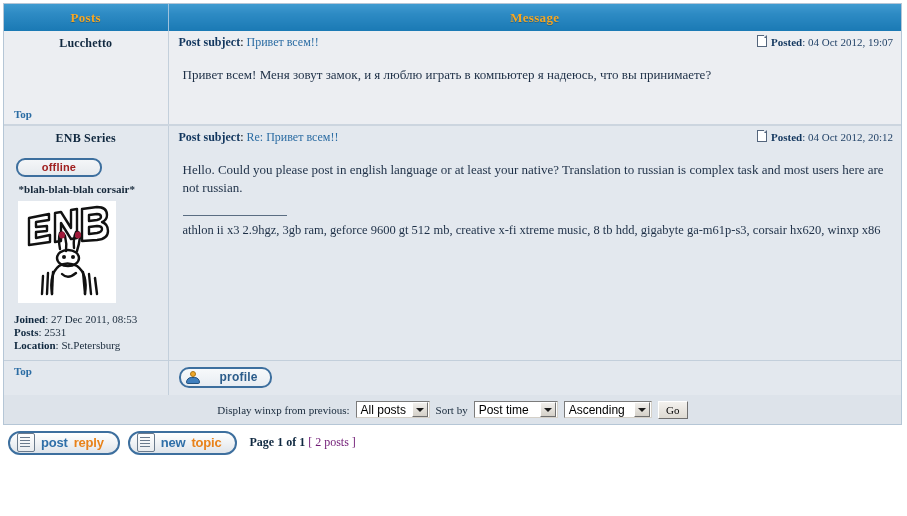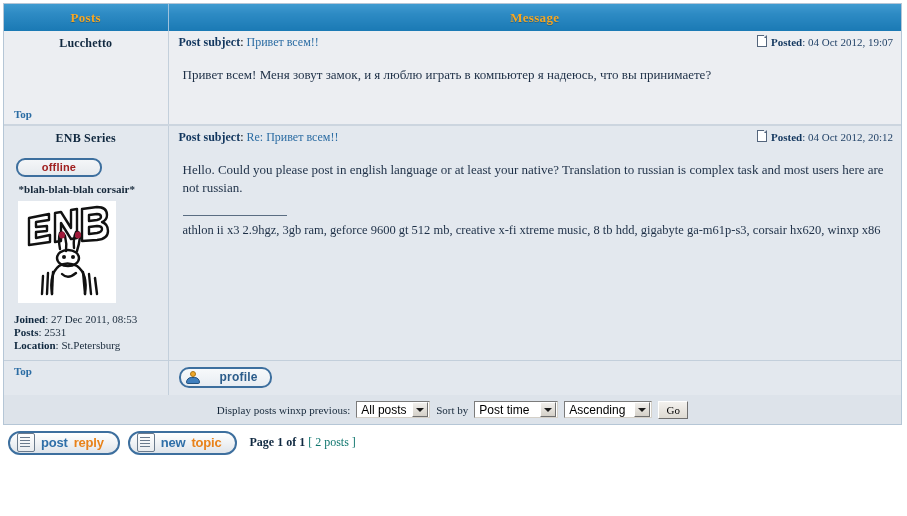--- a/index.html
+++ b/index.html
@@ -346,21 +346,21 @@
     background: #6a7a8c;
     box-shadow: 0 3px 0 #6a7a8c, 0 6px 0 #6a7a8c, 0 9px 0 #6a7a8c;
   }
   .page-info {
     font-family: "Liberation Serif","DejaVu Serif",serif;
     font-size: 12px;
     color: #0f2840;
     margin-left: 4px;
   }
   .page-info b { font-weight: bold; }
-  .page-info .posts-count { font-weight: normal; color: #0f766e; }
+  .page-info .posts-count { font-weight: normal; color: #701a75; }
 </style>
 </head>
 <body>
 
 <div id="page">
 
   <div class="forum-frame">
     <table class="posts">
       <colgroup>
           <col class="c-author">
@@ -490,21 +490,21 @@
             </span>
             <span>profile</span>
           </a>
         </td>
       </tr>
     </tbody>
       </table>
   </div>
 
   <div class="controls-bar">
-    <span class="lab">Display posts winxp previous:</span>
+    <span class="lab">Display winxp from previous:</span>
 
     <span class="fake-select sel-allposts">
       <span>All posts</span>
       <span class="arrow-box">
           <i></i>
         </span>
     </span>
 
     <span class="lab">Sort by</span>
 

